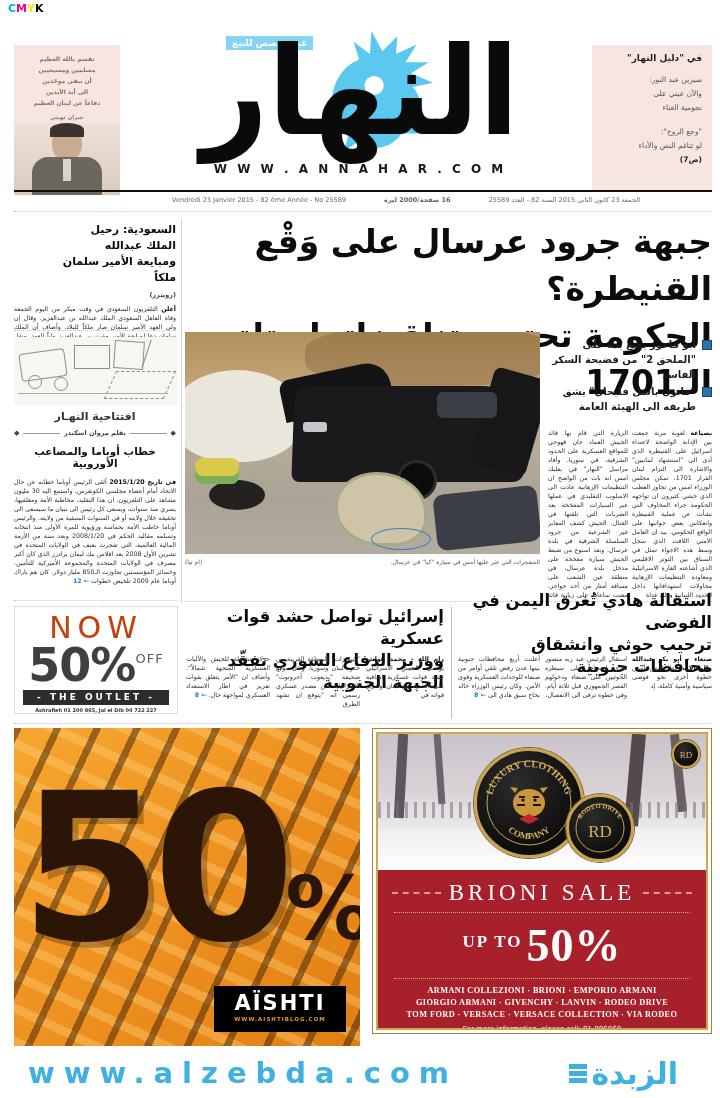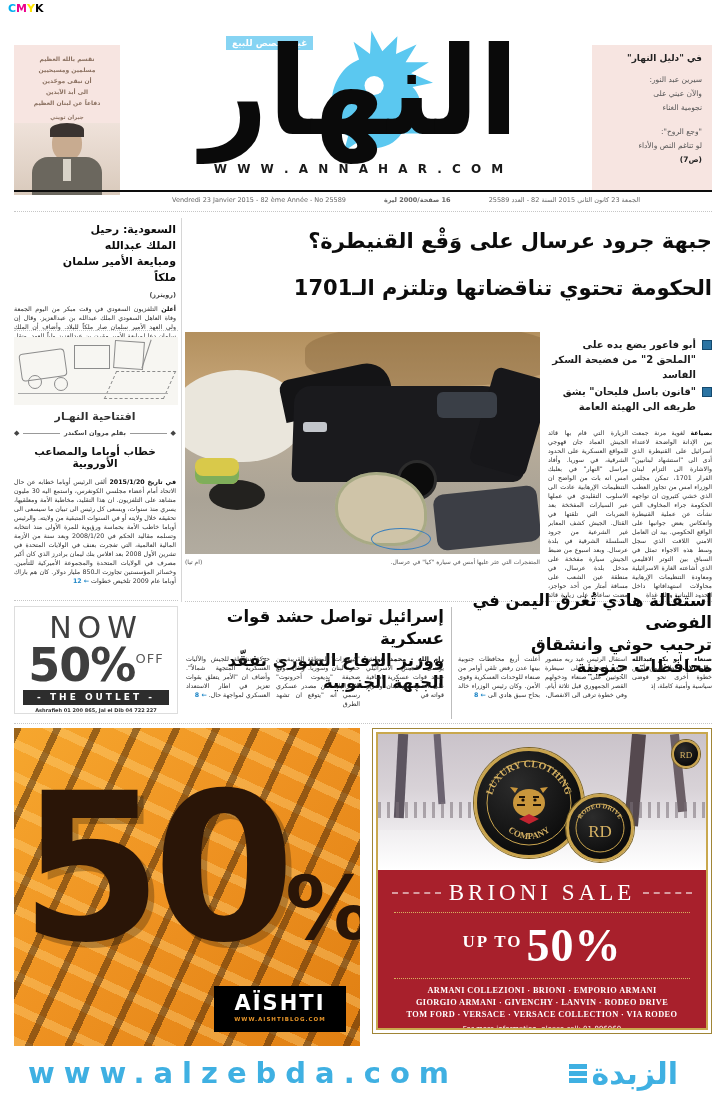--- a/index.html
+++ b/index.html
@@ -19,35 +19,35 @@
   .logo-word{font-weight:900;font-size:116px;line-height:140px;text-align:center;color:#0a0a0a;
              transform:scaleY(1.05);}
   .badge{background:#86d4f3;color:#fff;font-size:9px;font-weight:bold;text-align:center;
          padding:2px 6px;direction:rtl;}
   .site-line{font-size:12px;font-weight:bold;letter-spacing:3px;text-align:center;color:#1a1a1a;}
   .oath{font-size:6px;line-height:11px;font-weight:bold;color:#8a7060;text-align:center;direction:rtl;}
   .guide-title{font-size:9px;font-weight:bold;color:#222;direction:rtl;}
   .guide-line{font-size:7.5px;line-height:14px;color:#555;direction:rtl;}
   .dateline{font-size:6.5px;color:#666;}
   
-  .mainhead{font-size:21px;line-height:47px;font-weight:900;color:#0c0c0c;text-align:right;direction:rtl;}
+  .mainhead{font-size:33px;line-height:47px;font-weight:900;color:#0c0c0c;text-align:right;direction:rtl;}
   .subhead{font-size:16.5px;line-height:22px;font-weight:900;color:#0c0c0c;text-align:right;direction:rtl;}
   .smallhead{font-size:11px;line-height:16px;font-weight:900;color:#0c0c0c;text-align:right;direction:rtl;margin-left:47px;}
   .teaser{font-size:10px;line-height:15px;font-weight:bold;color:#1c1c1c;direction:rtl;display:flex;}
   .teaser .sq{width:8px;height:8px;background:#2b74a3;border:1px solid #14496e;margin-left:6px;margin-top:3px;flex:0 0 auto;}
   
   .ed-section{font-size:11px;font-weight:bold;text-align:center;color:#333;direction:rtl;}
   .ed-rule{display:flex;align-items:center;gap:4px;color:#444;}
   .ed-rule .ln{flex:1;border-top:1px solid #999;height:0;}
   .ed-rule .dm{font-size:7px;line-height:7px;}
   .ed-by{font-size:6.5px;font-weight:bold;color:#444;direction:rtl;white-space:nowrap;}
   .ed-head{font-size:10.5px;font-weight:900;text-align:center;color:#111;direction:rtl;}
   
   .outlet{border:1px solid #ddd;background:#fff;text-align:center;overflow:hidden;}
-  .outlet .now{font-size:30px;letter-spacing:6px;color:#404040;line-height:30px;}
+  .outlet .now{font-size:30px;letter-spacing:6px;color:#c2410c;line-height:30px;}
   .outlet .fifty{font-size:46px;font-weight:800;color:#3f3f3f;line-height:44px;letter-spacing:-1px;}
   .outlet .off{font-size:13px;color:#5a5a5a;vertical-align:18px;letter-spacing:1px;}
   .outlet .bar{background:#2d2d2d;color:#fff;font-size:9px;font-weight:bold;letter-spacing:3px;
                line-height:15px;margin:3px 8px 2px;}
   .outlet .addr{font-size:5px;font-weight:bold;color:#333;line-height:7px;}
   
   .photo{background:linear-gradient(180deg,#b3905e 0%,#c2a173 22%,#bfa67f 38%,#b6ab99 52%,#aaa396 75%,#b2aca0 100%);overflow:hidden;}
   .photo div{position:absolute;}
   .caption{font-size:6px;color:#555;}
   

